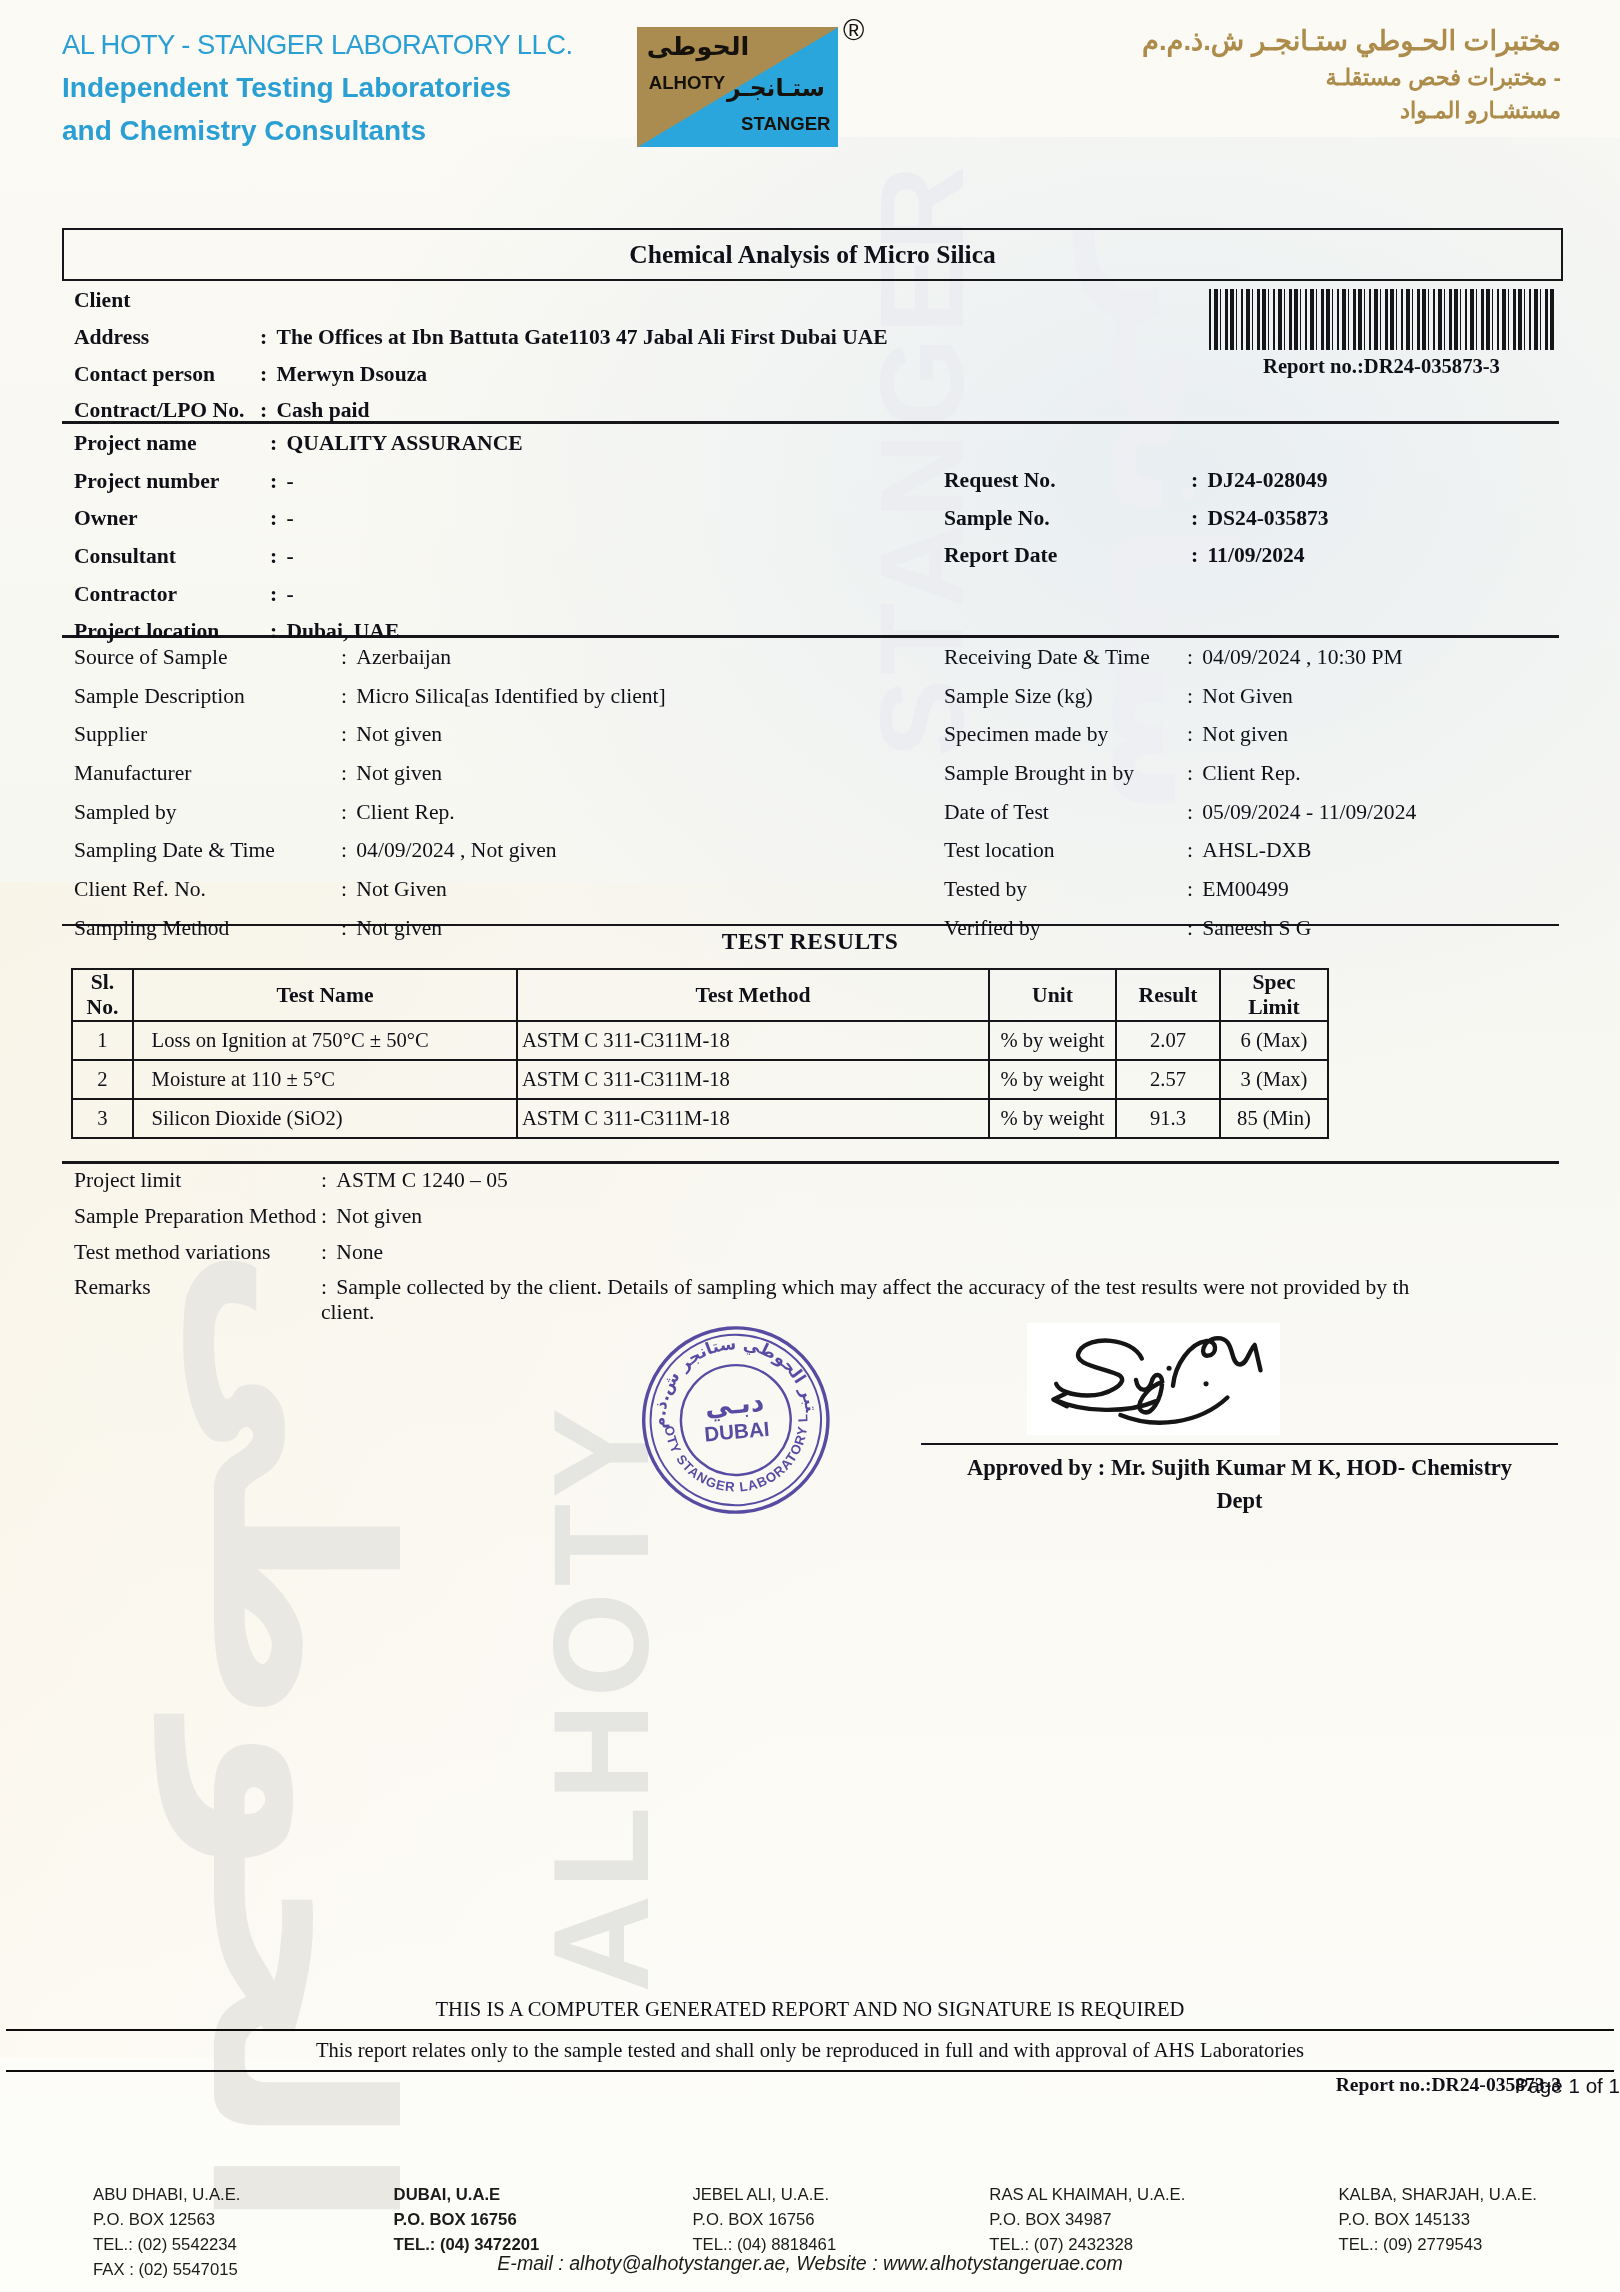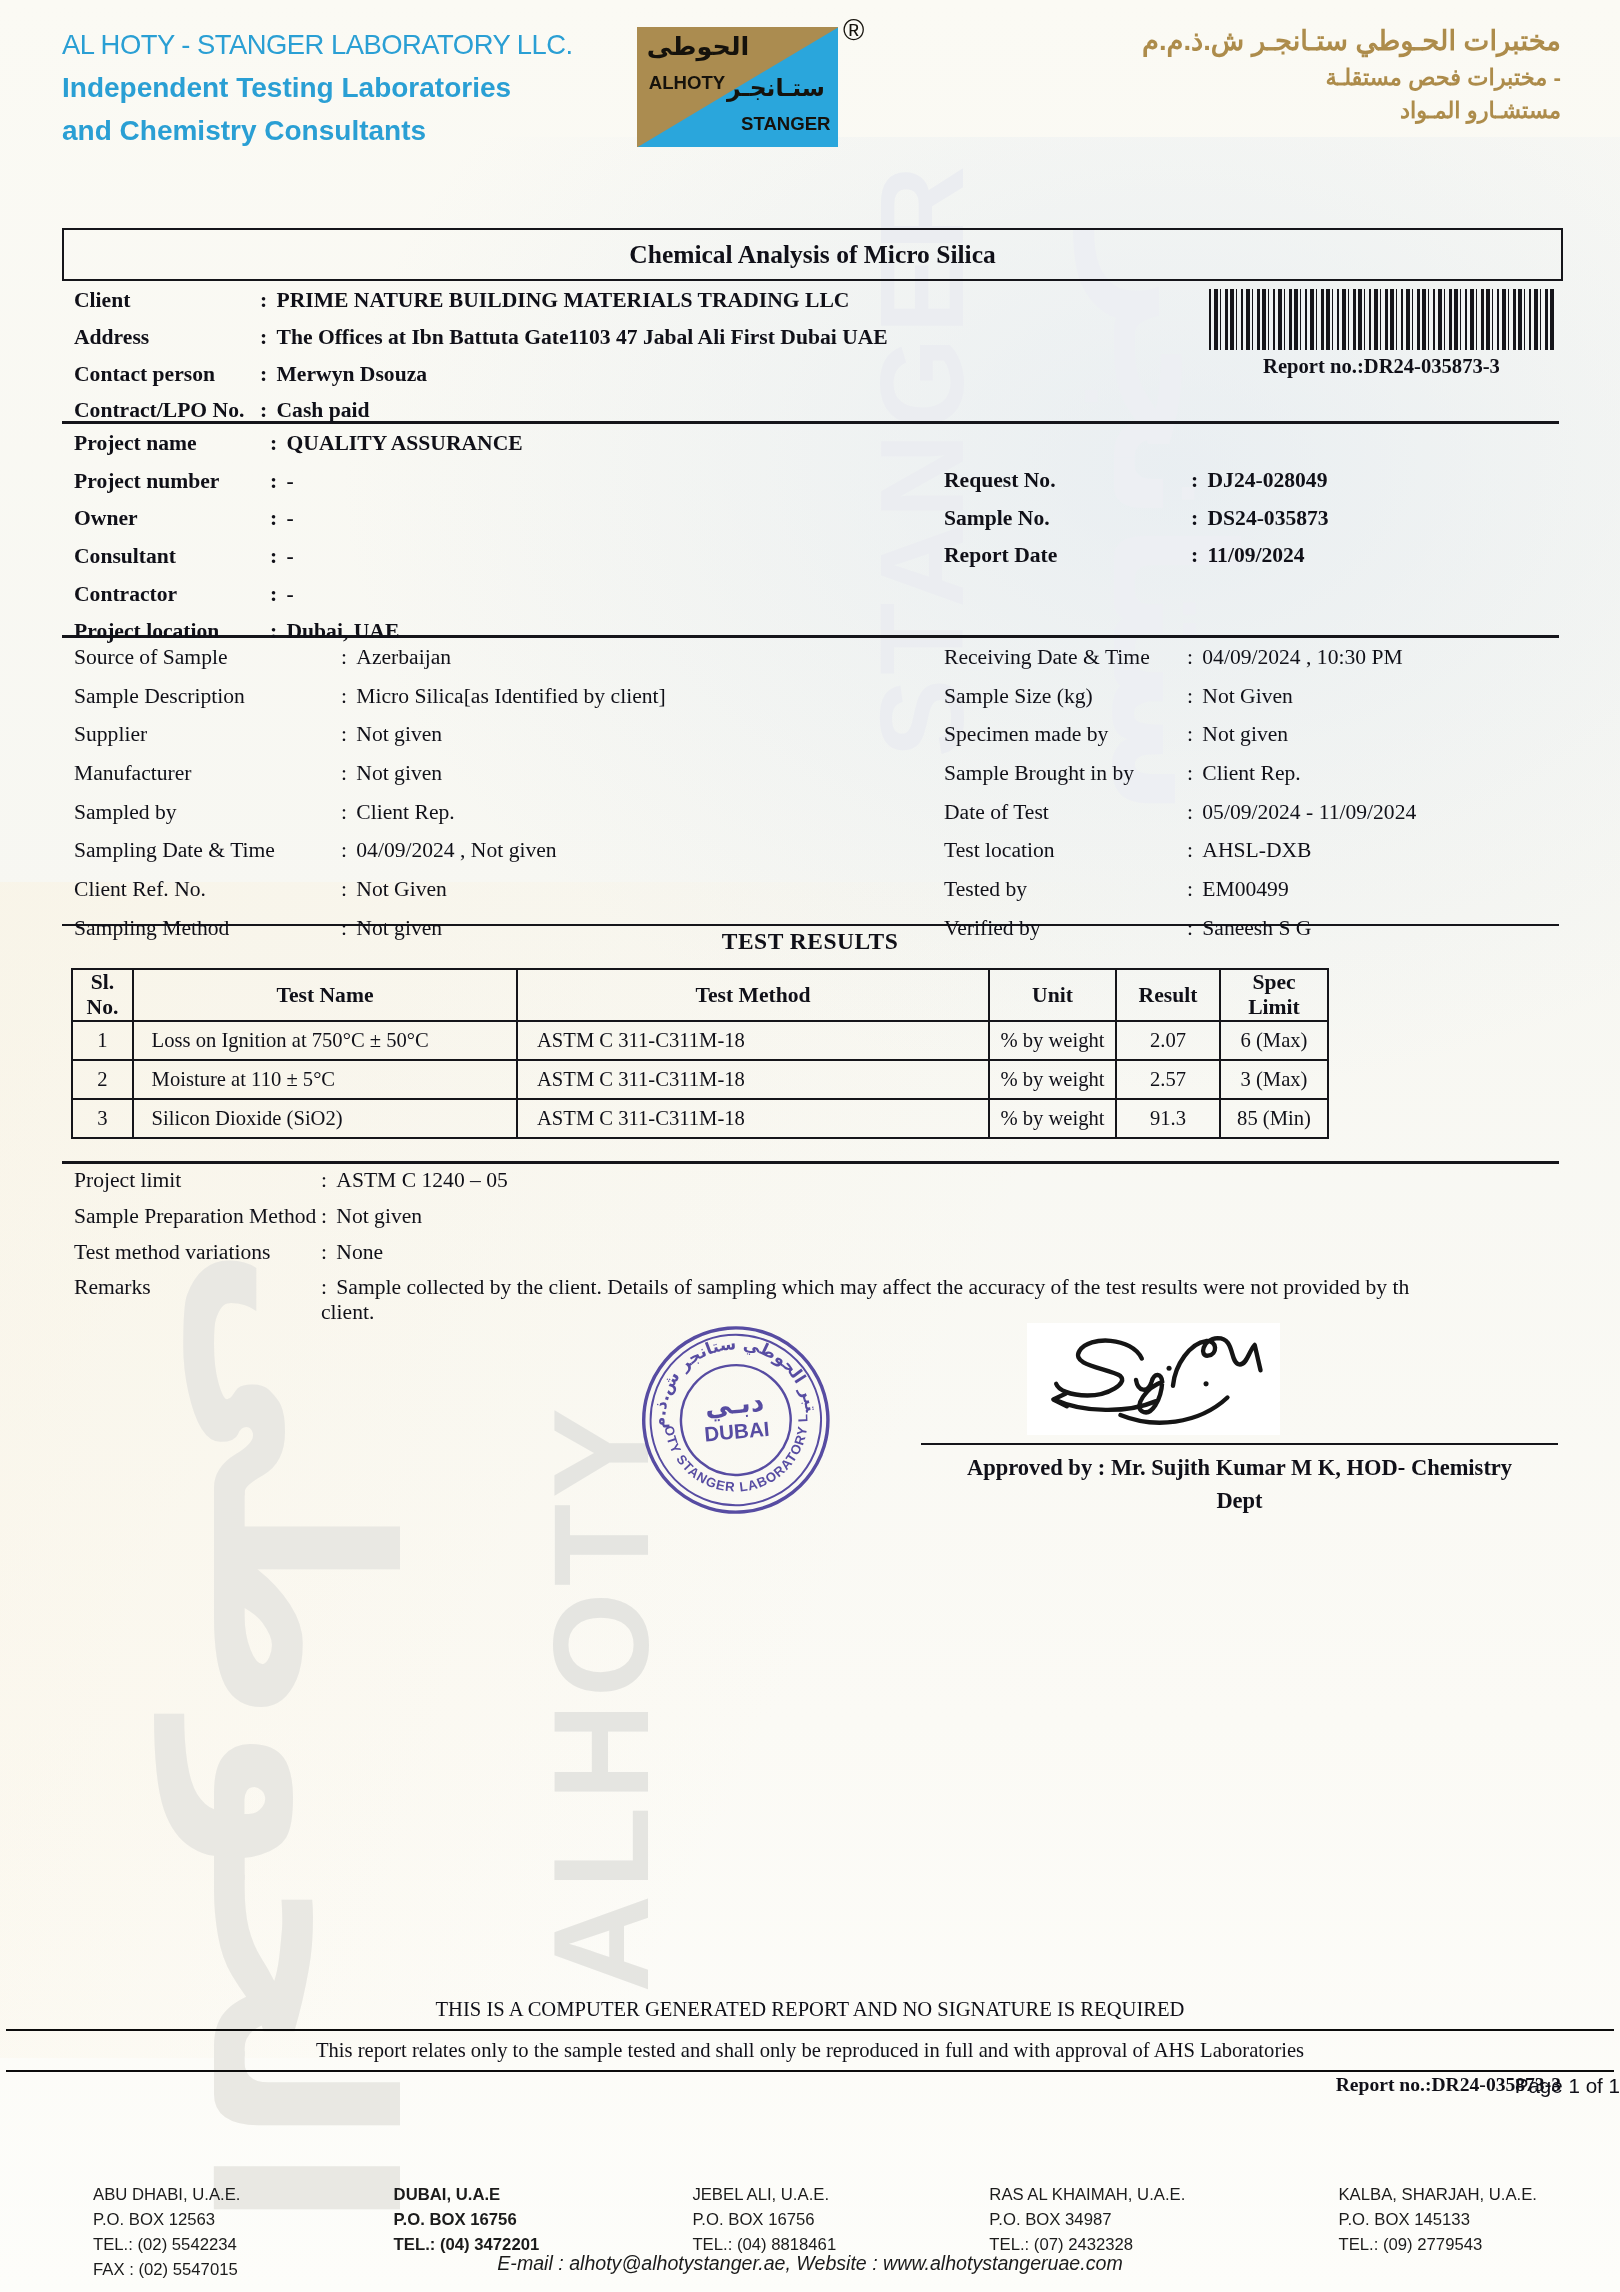--- a/index.html
+++ b/index.html
@@ -84,21 +84,21 @@
 
   
   .results-heading{position:absolute;left:0;top:928px;width:100%;text-align:center;
         font-size:23.5px;font-weight:bold;letter-spacing:0.5px;}
   .results-table{position:absolute;left:71px;top:968px;border-collapse:collapse;table-layout:fixed;width:1257px;
         font-size:20.6px;}
   .results-table th,.results-table td{border:2px solid #15151a;padding:0 5.9px;}
   .results-table th{height:41px;font-size:21.6px;}
   .results-table td{height:37px;text-align:center;}
   .results-table td.c-name{text-align:left;padding-left:17.6px;}
-  .results-table td.c-method{text-align:left;padding-left:19px;}
+  .results-table td.c-method{text-align:left;padding-left:4px;}
 
   .notes-sec{position:absolute;left:74px;top:1168px;width:1490px;}
   .notes-sec .kv{margin-bottom:10.8px;}
   .notes-sec .lbl{width:247px;}
   .notes-sec .val{white-space:pre-line;}
 
   
   .stamp{position:absolute;left:639px;top:1321px;transform:rotate(-5deg);opacity:.92;}
   .signature{position:absolute;left:1027px;top:1323px;width:253px;height:112px;background:#ffffff;}
   .sig-line{position:absolute;left:921px;top:1443px;width:637px;border-top:2.5px solid #15151a;}
@@ -150,21 +150,20 @@
     <div class="l2">مختبرات فحص مستقلـة -</div>
     <div class="l3">مستشـارو المـواد</div>
   </div>
 
   <div class="title-box z">Chemical Analysis of Micro Silica</div>
 
   <div class="client-sec sec-bold z">
 
       <div class="kv">
         <span class="lbl">Client</span>
-        <span class="val">PRIME NATURE BUILDING MATERIALS TRADING LLC</span>
       </div>
 
       <div class="kv">
         <span class="lbl">Address</span>
         <span class="val">The Offices at Ibn Battuta Gate1103 47 Jabal Ali First Dubai UAE</span>
       </div>
 
       <div class="kv">
         <span class="lbl">Contact person</span>
         <span class="val">Merwyn Dsouza</span>

